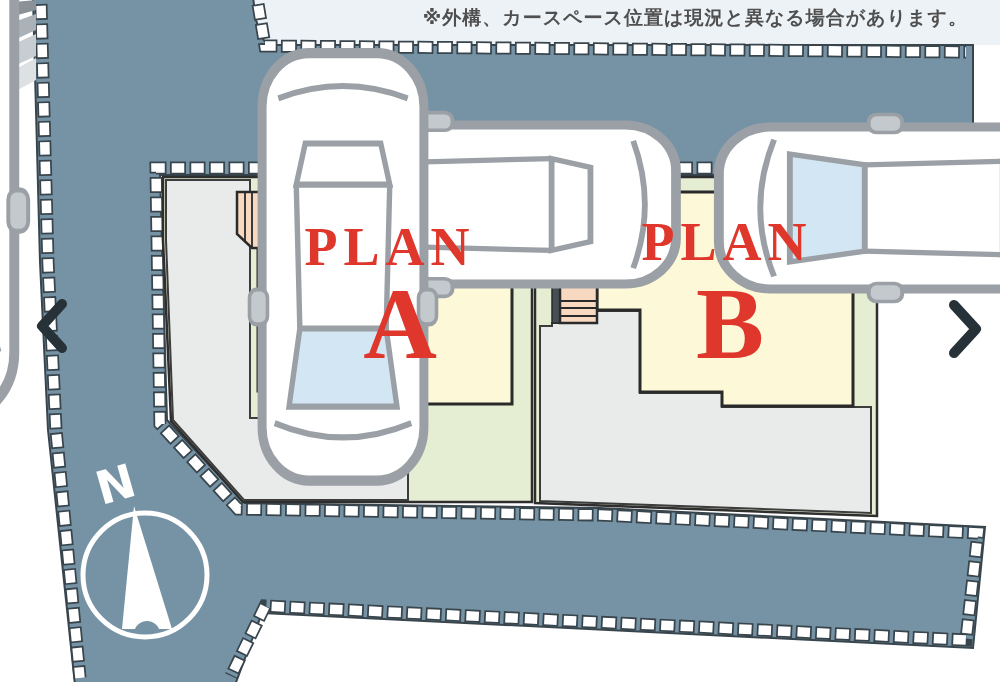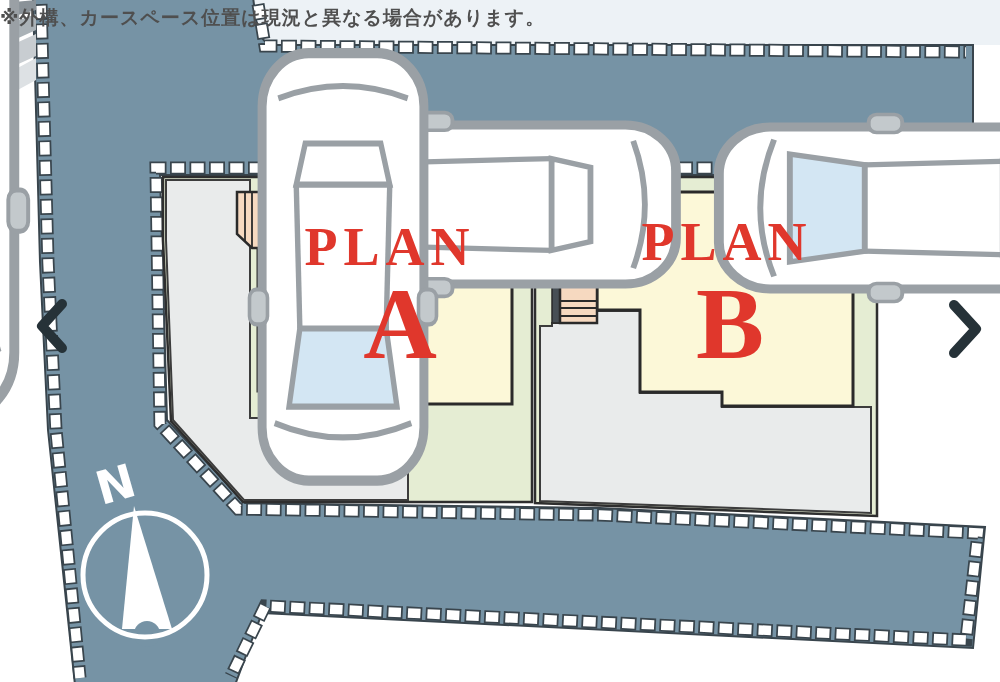--- a/index.html
+++ b/index.html
@@ -2,21 +2,21 @@
 <html style="--road: #7693a5; --road_edge: #39454d; --plot: #e5edd3; --building: #fcf8d8; --porch: #f6d9c0; --porch_dark: #474f55; --driveway: #e9ebeb; --plan_red: #e0372c; --banner_text: #4f4f4f; --chevron: #263238; --car_line: #9aa0a5; --car_glass: #d3e6f3;"><head>
 <meta charset="utf-8">
 <style>
   html,body{margin:0;padding:0;background:#fff;}
   .stage{
     position:relative;width:1000px;height:682px;overflow:hidden;background:#fff;
     font-family:"DejaVu Sans","Liberation Sans",sans-serif;
   }
   .stage svg{position:absolute;inset:0;display:block;}
   .banner{
-    position:absolute;top:5px;left:0;right:32px;
+    position:absolute;top:5px;left:0;right:32px;text-align:right;
     font-size:19px;font-weight:600;letter-spacing:1px;color:var(--banner_text,#4f4f4f);
     white-space:nowrap;
   }
   .road-fill{fill:var(--road,#7693a5);stroke:var(--road_edge,#39454d);stroke-width:2;}
   .dash-dark{fill:none;stroke:var(--road_edge,#39454d);stroke-width:13;stroke-dasharray:16 3.5;}
   .dash-white{fill:none;stroke:#fff;stroke-width:9.5;stroke-dasharray:12.5 7;stroke-dashoffset:-1.75;}
   .plot{fill:var(--plot,#e5edd3);stroke:#2e2e2e;stroke-width:2.5;}
   .drive{fill:var(--driveway,#e9ebeb);stroke:#3c3c3c;stroke-width:2;}
   .bld{fill:var(--building,#fcf8d8);stroke:#2a2a2a;stroke-width:3;}
   .porch{fill:var(--porch,#f6d9c0);stroke:#2a2a2a;stroke-width:2.5;}

